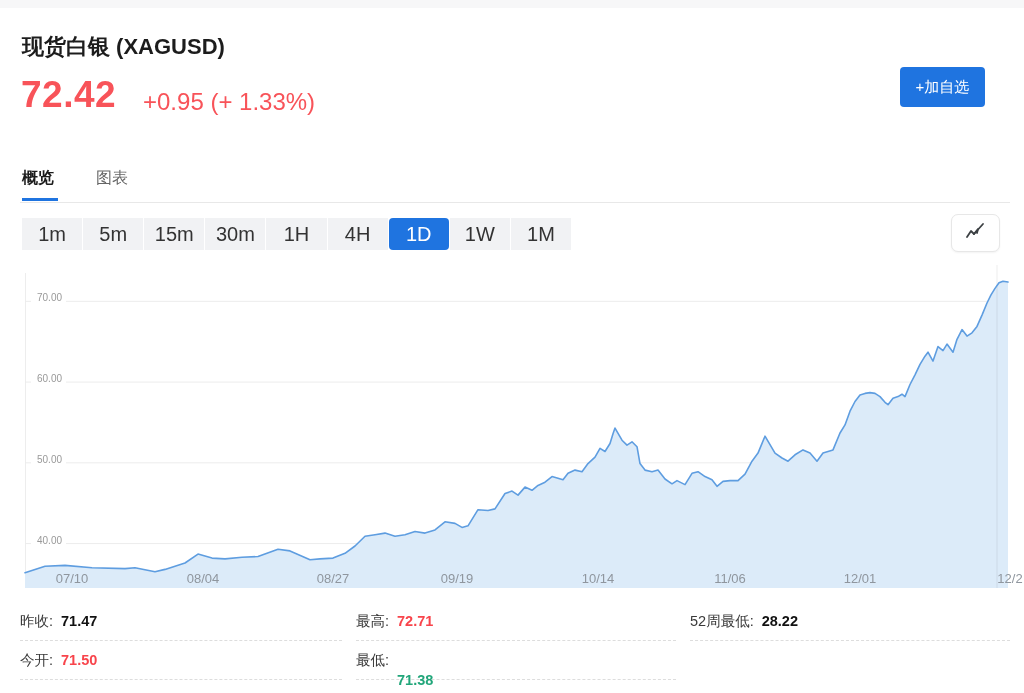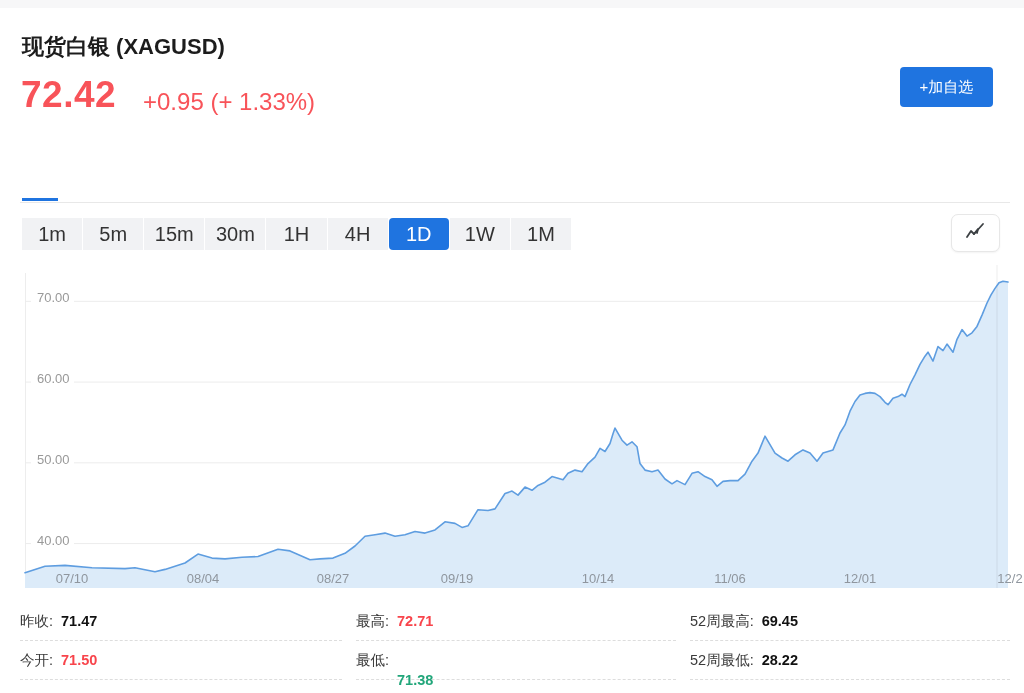--- a/index.html
+++ b/index.html
@@ -7,21 +7,21 @@
     font-family:"Liberation Sans","DejaVu Sans",sans-serif; }
   #app { position:relative; width:1024px; height:693px; background:#fff; }
   .topstrip { position:absolute; left:0; top:0; width:1024px; height:8px; background:#f7f7f8; }
 
   .title { position:absolute; left:22px; top:32px; font-size:22px; font-weight:bold; color:#1c1c1c; }
   .price { position:absolute; left:21px; top:74px; font-size:37px; font-weight:bold; color:#f85359; letter-spacing:0.5px; }
   .change { position:absolute; left:143px; top:88px; font-size:24px; color:#f85359; }
   .statusline { position:absolute; left:22px; top:122px; font-size:13.5px; color:#333; }
   .statusline .time { color:#9a9a9a; }
 
-  .add-btn { position:absolute; left:900px; top:67px; width:93px; height:40px; background:#1f74e0;
+  .add-btn { position:absolute; left:900px; top:67px; width:85px; height:40px; background:#1f74e0;
     color:#fff; font-size:15px; border:none; border-radius:4px; cursor:pointer;
     display:flex; align-items:center; justify-content:center; font-family:inherit; }
 
   .tabs { position:absolute; left:22px; top:168px; display:flex; gap:42px; }
   .tab { font-size:16px; color:#666; cursor:pointer; position:relative; padding-bottom:12px; }
   .tab.active { color:#1c1c1c; font-weight:bold; }
   .tab-underline { position:absolute; left:22px; top:198px; width:36px; height:3px; background:#1f74e0; z-index:2; }
   .tab-border { position:absolute; left:20px; top:202px; width:990px; height:1px; background:#e8e8e8; }
 
   .intervals { position:absolute; left:22px; top:218px; width:549px; height:32px; display:flex; background:#fff; }
@@ -29,21 +29,21 @@
     display:flex; align-items:center; justify-content:center; cursor:pointer; }
   .interval:last-child { margin-right:0; }
   .interval.active { background:#1f74e0; color:#fff; border-radius:4px; }
 
   .chart-type-btn { position:absolute; left:951px; top:214px; width:49px; height:38px; background:#fff;
     border:1px solid #e7e7e7; border-radius:7px; box-shadow:0 1px 2px rgba(0,0,0,0.05);
     display:flex; align-items:center; justify-content:center; cursor:pointer; }
 
   .chart { position:absolute; left:25px; top:265px; width:983px; height:323px; }
   .chart svg { position:absolute; left:0; top:0; overflow:visible; }
-  .y-label { position:absolute; font-size:13px; color:#999; background:#fff; padding:0 4px 0 6px; line-height:15px; }
+  .y-label { position:absolute; font-size:10px; color:#999; background:#fff; padding:0 4px 0 6px; line-height:15px; }
   .x-label { position:absolute; font-size:13px; color:#8f969e; top:306px; transform:translateX(-50%); white-space:nowrap; }
   .axis-left { position:absolute; left:0; top:8px; bottom:0; width:1px; background:rgba(0,0,0,0.07); }
 
   .stats { position:absolute; left:0; top:602px; width:1024px; }
   .stat-col { position:absolute; top:0; width:320px; }
   .stat-col.c1 { left:20px; width:322px; }
   .stat-col.c2 { left:356px; }
   .stat-col.c3 { left:690px; }
   .stat-row { height:39px; display:flex; align-items:center; border-bottom:1px dashed #ddd; font-size:14.5px; color:#3a3a3a; }
   .stat-row .val { font-weight:bold; margin-left:8px; color:#111; }
@@ -55,20 +55,24 @@
 
 <div id="app">
   <div class="topstrip"></div>
 
   <div class="title">现货白银 (XAGUSD)</div>
   <div class="price">72.42</div>
   <div class="change">+0.95 (+ 1.33%)</div>
 
   <button class="add-btn">+加自选</button>
 
+  <div class="tabs">
+    <div class="tab active">概览</div>
+    <div class="tab">图表</div>
+  </div>
   <div class="tab-underline"></div>
   <div class="tab-border"></div>
 
   <div class="intervals">
     <div class="interval">1m</div>
     <div class="interval">5m</div>
     <div class="interval">15m</div>
     <div class="interval">30m</div>
     <div class="interval">1H</div>
     <div class="interval">4H</div>
@@ -131,22 +135,18 @@
         <span>最高:</span>
         <span class="val red">72.71</span>
       </div>
       <div class="stat-row">
         <span>最低:</span>
         <span class="val green">71.38</span>
       </div>
     </div>
     <div class="stat-col c3">
       <div class="stat-row">
-        <span>52周最高:</span>
-        <span class="val">69.45</span>
-      </div>
-      <div class="stat-row">
         <span>52周最低:</span>
         <span class="val">28.22</span>
       </div>
     </div>
   </div>
 </div>
 
 </body></html>

